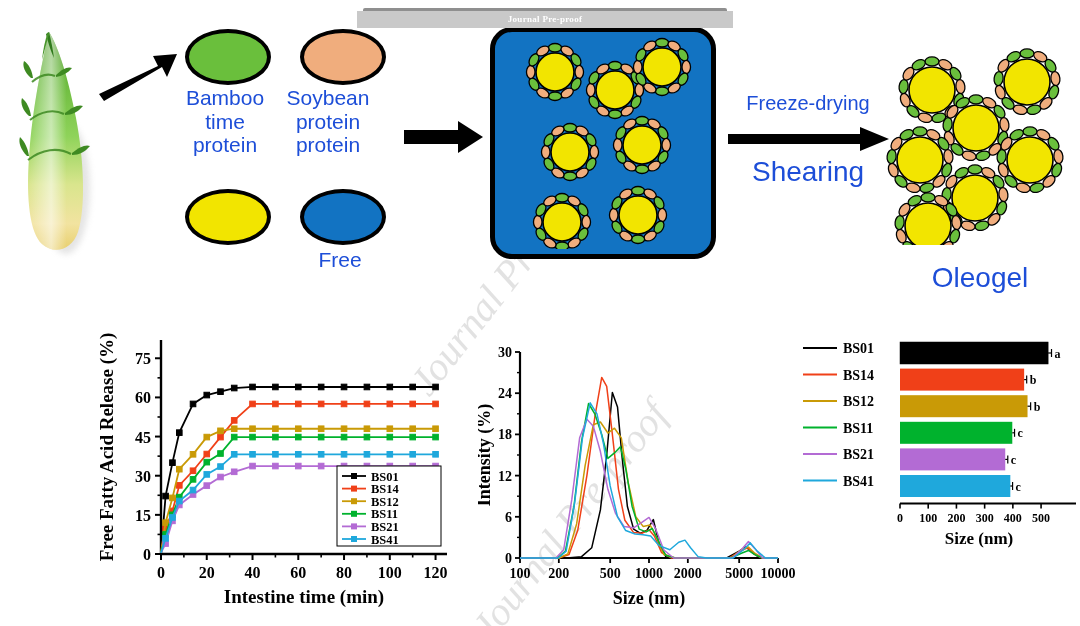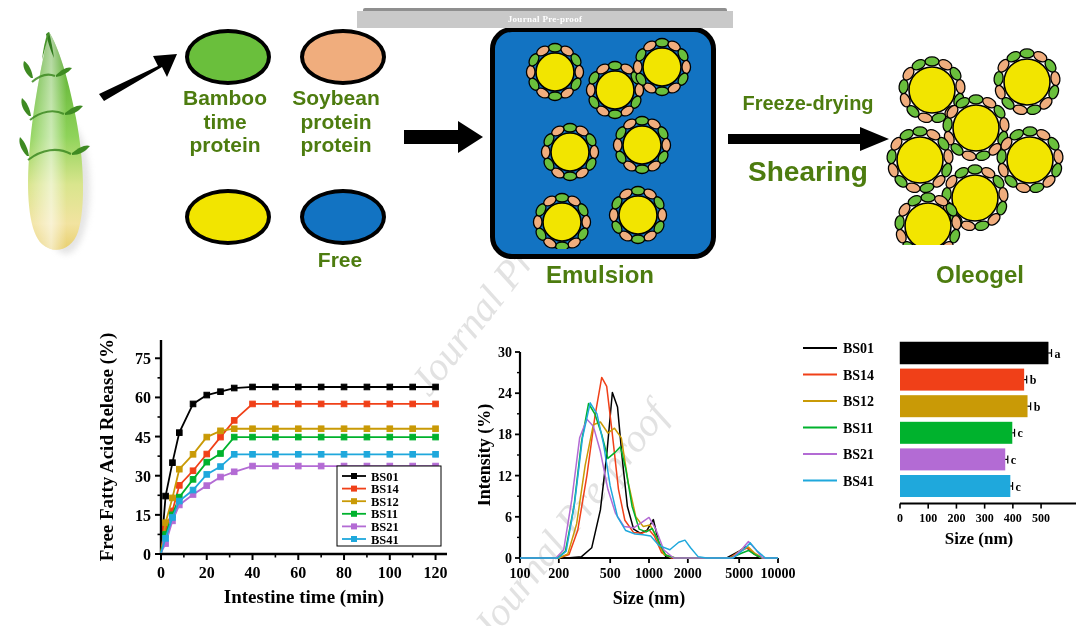--- a/index.html
+++ b/index.html
@@ -21,21 +21,21 @@
       transform:rotate(-52deg);transform-origin:left top;user-select:none;}
   .wm1{left:400px;top:375px;}
   .wm2{left:462px;top:620px;}
 
   
   #bamboo{position:absolute;left:18px;top:28px;width:78px;height:232px;z-index:10;}
 
   
   .swatch{position:absolute;border:4px solid #000;border-radius:50%;z-index:12;}
 
-  .lbl{position:absolute;font-weight:bold;color:#4d7c0f;text-align:center;
+  .lbl{position:absolute;font-weight:normal;color:#1d4ed8;text-align:center;
        line-height:1.12;z-index:12;font-size:21px;}
 
   
   .arrowwrap{position:absolute;z-index:11;}
 
   
   #emulsion-box{position:absolute;left:490px;top:27px;width:216px;height:222px;
       background:#1273C2;border:5px solid #000;border-radius:22px;z-index:10;}
   .droplet{position:absolute;z-index:11;}
 
@@ -108,21 +108,21 @@
   <div class="swatch" style="left:185px;top:29px;width:78px;height:48px;background:#6ABF3C;"></div>
   <div class="swatch" style="left:300px;top:29px;width:78px;height:48px;background:#F0AD7D;"></div>
   <div class="swatch" style="left:185px;top:189px;width:78px;height:48px;background:#F2E500;"></div>
   <div class="swatch" style="left:300px;top:189px;width:78px;height:48px;background:#1273C2;"></div>
 
   <div class="lbl" style="left:170px;top:86px;width:110px;">
     <div>Bamboo</div>
     <div>time</div>
     <div>protein</div>
   </div>
-  <div class="lbl" style="left:280px;top:86px;width:112px;">
+  <div class="lbl" style="left:272px;top:86px;width:112px;">
     <div>Soybean</div>
     <div>protein</div>
     <div>protein</div>
   </div>
   <div class="lbl" style="left:284px;top:248px;width:112px;">
     <div>Free</div>
   </div>
 
   <svg class="arrowwrap" style="left:404px;top:120px;width:80px;height:34px;" viewBox="0 0 80 34">
     <path d="M0 10 L54 10 L54 1 L79 17 L54 33 L54 24 L0 24 Z" fill="#000"></path>
@@ -231,21 +231,20 @@
           <ellipse cx="148" cy="212.27" rx="6.63" ry="4.25" fill="#6ABF3C" stroke="#000" stroke-width="1.3" transform="rotate(180 148 212.27)"></ellipse>
           <ellipse cx="135.865" cy="209.01843654984833" rx="6.63" ry="4.25" fill="#F0AD7D" stroke="#000" stroke-width="1.3" transform="rotate(210 135.865 209.01843654984833)"></ellipse>
           <ellipse cx="126.98156345015168" cy="200.13500000000002" rx="6.63" ry="4.25" fill="#6ABF3C" stroke="#000" stroke-width="1.3" transform="rotate(239.99999999999997 126.98156345015168 200.13500000000002)"></ellipse>
           <ellipse cx="123.73" cy="188" rx="6.63" ry="4.25" fill="#F0AD7D" stroke="#000" stroke-width="1.3" transform="rotate(270 123.73 188)"></ellipse>
           <ellipse cx="126.98156345015167" cy="175.865" rx="6.63" ry="4.25" fill="#6ABF3C" stroke="#000" stroke-width="1.3" transform="rotate(300 126.98156345015167 175.865)"></ellipse>
           <ellipse cx="135.86499999999998" cy="166.98156345015167" rx="6.63" ry="4.25" fill="#F0AD7D" stroke="#000" stroke-width="1.3" transform="rotate(330 135.86499999999998 166.98156345015167)"></ellipse>
           <circle cx="148" cy="188" r="19" fill="#F2E500" stroke="#000" stroke-width="1.6"></circle>
         </g>
       </g>
   </svg>
-  <div class="lbl" style="left:520px;top:262px;width:160px;font-size:24px;">Emulsion</div>
 
   <div class="lbl" style="left:718px;top:92px;width:180px;font-size:20px;">Freeze-drying</div>
   <svg class="arrowwrap" style="left:728px;top:126px;width:162px;height:26px;" viewBox="0 0 162 26">
     <path d="M0 8 L132 8 L132 1 L161 13 L132 25 L132 18 L0 18 Z" fill="#000"></path>
   </svg>
   <div class="lbl" style="left:728px;top:156px;width:160px;font-size:28px;">Shearing</div>
 
   <svg id="oleogel-cluster" viewBox="0 0 190 215">
     <g id="oleo">
         <g>
@@ -355,21 +354,21 @@
           <ellipse cx="41.16035831466161" cy="223.74951714203655" rx="7.0200000000000005" ry="4.5" fill="#F0AD7D" stroke="#000" stroke-width="1.3" transform="rotate(193.8461538461538 41.16035831466161 223.74951714203655)"></ellipse>
           <ellipse cx="29.04795442747807" cy="217.39243718273008" rx="7.0200000000000005" ry="4.5" fill="#6ABF3C" stroke="#000" stroke-width="1.3" transform="rotate(221.53846153846155 29.04795442747807 217.39243718273008)"></ellipse>
           <ellipse cx="21.27723578405085" cy="206.13460767167567" rx="7.0200000000000005" ry="4.5" fill="#F0AD7D" stroke="#000" stroke-width="1.3" transform="rotate(249.23076923076923 21.27723578405085 206.13460767167567)"></ellipse>
           <ellipse cx="19.62838037827762" cy="192.55506167830285" rx="7.0200000000000005" ry="4.5" fill="#6ABF3C" stroke="#000" stroke-width="1.3" transform="rotate(276.9230769230769 19.62838037827762 192.55506167830285)"></ellipse>
           <ellipse cx="24.479121112759298" cy="179.76470953842357" rx="7.0200000000000005" ry="4.5" fill="#F0AD7D" stroke="#000" stroke-width="1.3" transform="rotate(304.61538461538464 24.479121112759298 179.76470953842357)"></ellipse>
           <ellipse cx="34.7182117429891" cy="170.69366678683127" rx="7.0200000000000005" ry="4.5" fill="#6ABF3C" stroke="#000" stroke-width="1.3" transform="rotate(332.3076923076924 34.7182117429891 170.69366678683127)"></ellipse>
           <circle cx="48" cy="196" r="23" fill="#F2E500" stroke="#000" stroke-width="1.6"></circle>
         </g>
       </g>
   </svg>
-  <div class="lbl" style="left:900px;top:262px;width:160px;font-size:24px;text-align:center;">Oleogel</div>
+  <div class="lbl" style="left:900px;top:262px;width:160px;font-size:28px;text-align:center;">Oleogel</div>
 
   <svg class="chart" id="chart-left" viewBox="0 0 370 300">
     <g id="c1">
         <line x1="66" y1="22" x2="66" y2="236" stroke="#000" stroke-width="2.4"></line>
         <line x1="66" y1="236" x2="352" y2="236" stroke="#000" stroke-width="2.4"></line>
         <line x1="66" y1="236" x2="60" y2="236" stroke="#000" stroke-width="2"></line>
         <text x="56" y="242" font-size="16" text-anchor="end">0</text>
         <line x1="66" y1="196.85365853658536" x2="60" y2="196.85365853658536" stroke="#000" stroke-width="2"></line>
         <text x="56" y="202.85365853658536" font-size="16" text-anchor="end">15</text>
         <line x1="66" y1="157.7073170731707" x2="60" y2="157.7073170731707" stroke="#000" stroke-width="2"></line>

